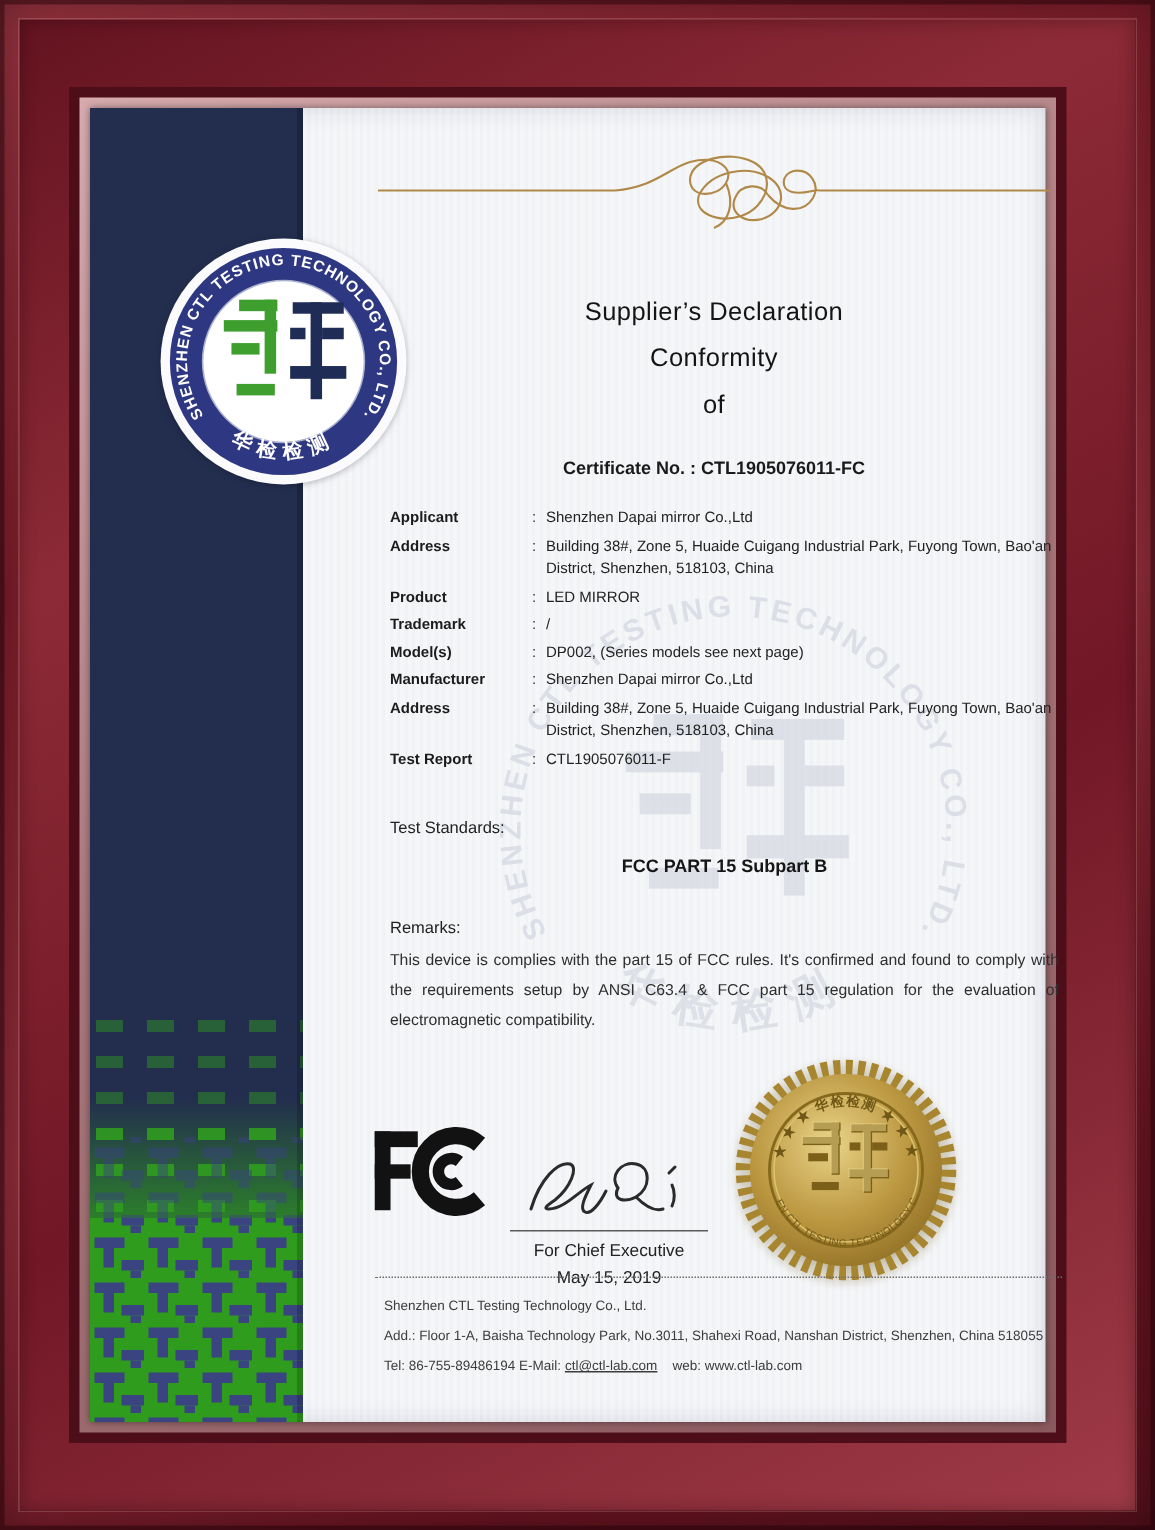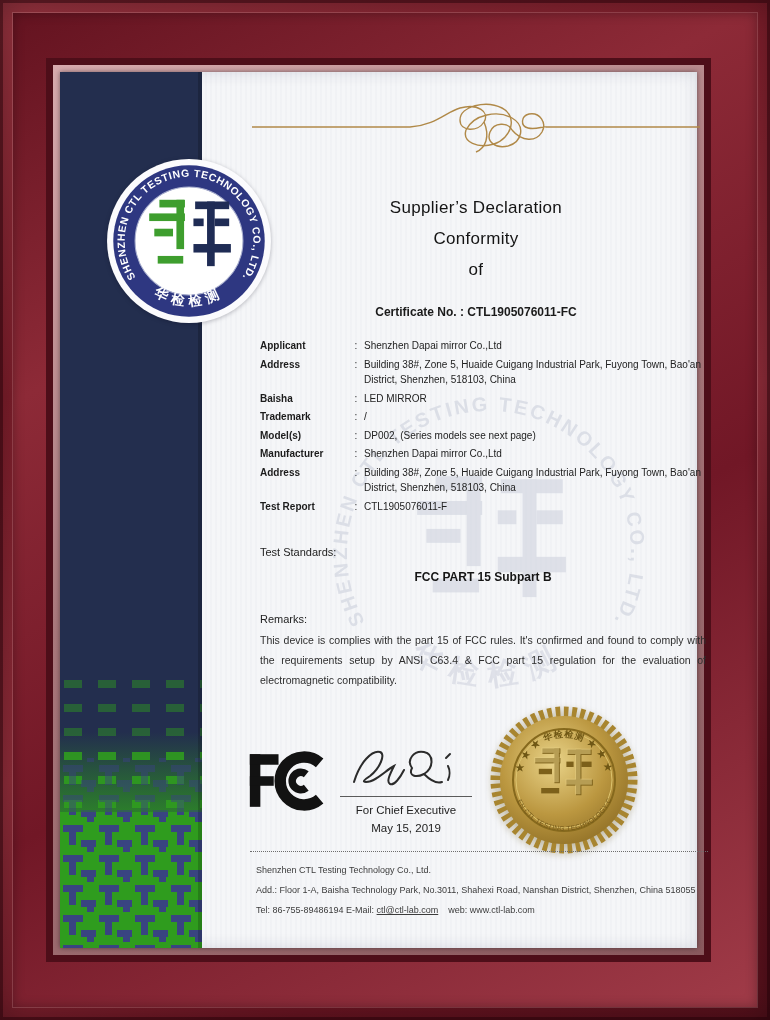--- a/index.html
+++ b/index.html
@@ -41,21 +41,21 @@
   .fields{left:200px;top:266px;width:446px;display:grid;grid-template-columns:88px 16px 1fr;
     row-gap:3px;font-size:10px;line-height:15.5px;color:#222;}
   .flabel{font-weight:bold;color:#1c1c1c;}
   .fcolon{text-align:center;color:#333;}
   .ts-label{left:200px;top:474px;font-size:11px;color:#222;}
   .ts-value{left:200px;top:498px;width:446px;text-align:center;font-size:12px;font-weight:bold;color:#161616;}
   .rm-label{left:200px;top:541px;font-size:11px;color:#222;}
   .rm-text{left:200px;top:558px;width:446px;font-size:10.5px;line-height:20px;color:#2e2e2e;
     text-align:justify;text-justify:inter-word;}
   .fcc{left:186px;top:676px;width:88px;height:66px;}
-  .sigblock{left:256px;top:670px;width:180px;text-align:center;}
+  .sigblock{left:256px;top:694px;width:180px;text-align:center;}
   .sig-svg{width:120px;height:52px;display:block;margin:0 auto;}
   .sig-line{width:132px;border-top:1px solid #5a5a5a;margin:2px auto 4px auto;}
   .sig-role,.sig-date{font-size:11.5px;color:#222;line-height:18px;}
   .seal{left:426px;top:630px;width:156px;height:156px;filter:drop-shadow(0 2px 3px rgba(90,70,0,.35));}
   .dotline{left:190px;top:779px;width:458px;border-top:1.6px dotted #6d6d6d;}
   .footer{left:196px;top:788px;width:452px;color:#3c3c3c;}
   .footer .fl{font-size:9px;line-height:20px;white-space:nowrap;}
   .footer .email{text-decoration:underline;}
 </style>
 </head>
@@ -176,21 +176,21 @@
 
   <div class="abs fields">
     <div class="flabel">Applicant</div>
     <div class="fcolon">:</div>
     <div class="fvalue">Shenzhen Dapai mirror Co.,Ltd</div>
 
     <div class="flabel">Address</div>
     <div class="fcolon">:</div>
     <div class="fvalue">Building 38#, Zone 5, Huaide Cuigang Industrial Park, Fuyong Town, Bao'an District, Shenzhen, 518103, China</div>
 
-    <div class="flabel">Baisha</div>
+    <div class="flabel">Product</div>
     <div class="fcolon">:</div>
     <div class="fvalue">LED MIRROR</div>
 
     <div class="flabel">Trademark</div>
     <div class="fcolon">:</div>
     <div class="fvalue">/</div>
 
     <div class="flabel">Model(s)</div>
     <div class="fcolon">:</div>
     <div class="fvalue">DP002, (Series models see next page)</div>

